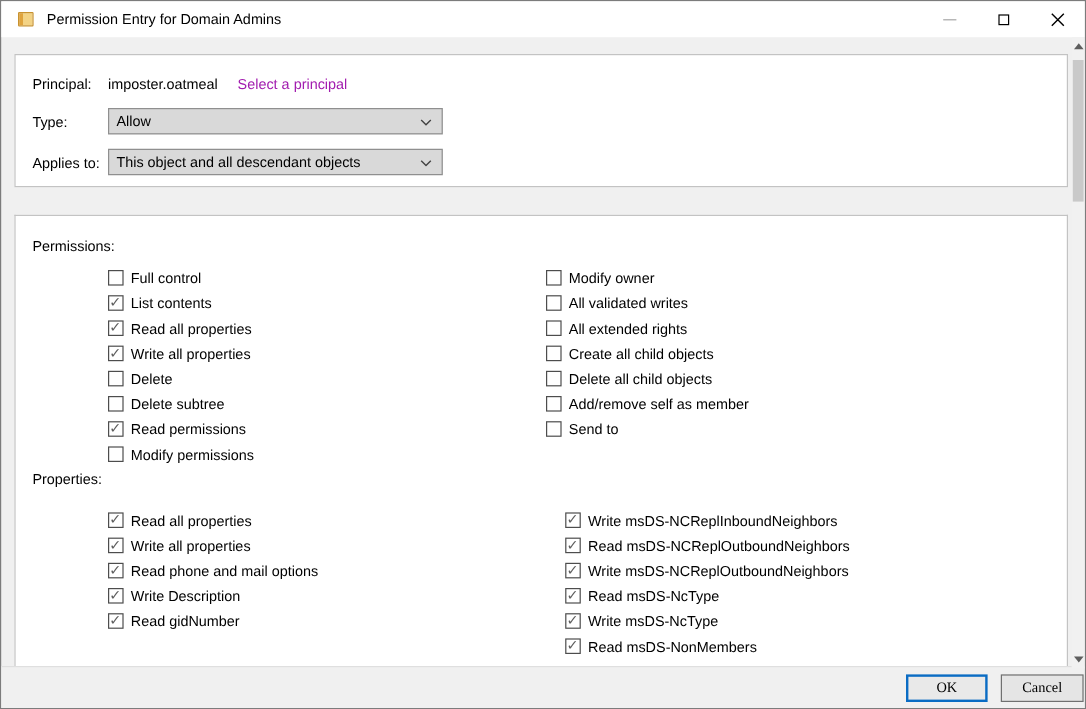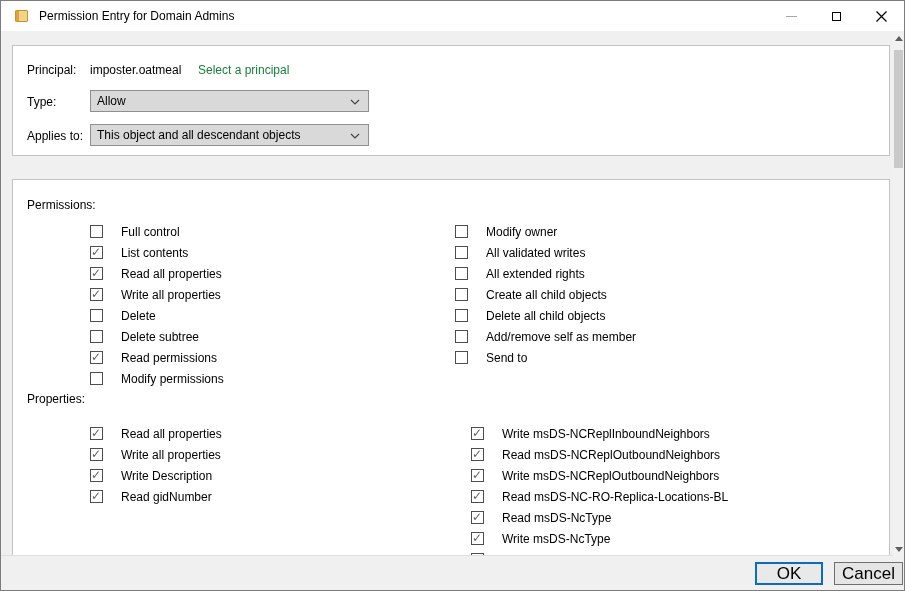--- a/index.html
+++ b/index.html
@@ -44,21 +44,21 @@
     position: absolute; left: 11px; width: 878px;
     background: #ffffff; border: 1px solid #c3c3c3;
   }
   #panel-head { top: 44px; height: 111px; }
   #panel-perms { top: 178px; height: 378px; border-bottom: none; overflow: hidden; }
   
   .field-label { position: absolute; left: 14px; color: #000000; }
   .principal-value { position: absolute; left: 77px; top: 17px; }
   .principal-link {
     position: absolute; left: 185px; top: 17px;
-    color: #15803d; cursor: pointer; text-decoration: none; text-align: right;
+    color: #a21caf; cursor: pointer; text-decoration: none; text-align: right;
   }
   .combo {
     position: absolute; left: 77px; width: 279px; height: 22px;
     background: #d9d9d9; border: 1px solid #8f8f8f;
     display: flex; align-items: center;
     padding: 0 24px 0 6px; cursor: default;
   }
   .combo .chevron { position: absolute; right: 8px; top: 8px; }
   
   .section-label { position: absolute; left: 14px; }
@@ -67,37 +67,37 @@
   .cb {
     width: 13px; height: 13px; background: #fff;
     border: 1px solid #4d4d4d; display: inline-block;
     position: relative; flex: 0 0 13px;
   }
   .cb.checked::after {
     content: "\2713";
     position: absolute; left: 0px; top: -2px;
     font-size: 12px; color: #5f5f5f; line-height: 14px;
   }
-  .cb-label { margin-left: 18px; white-space: nowrap; }
+  .cb-label { margin-left: 6px; white-space: nowrap; }
   #perm-left  { left: 77px;  top: 41px; }
   #perm-right { left: 442px; top: 41px; }
   #prop-left  { left: 77px;  top: 243px; }
   #prop-right { left: 458px; top: 243px; }
   #lbl-permissions { top: 18px; }
   #lbl-properties  { top: 212px; }
   
   .footer {
     position: absolute; left: 0; right: 0; bottom: 0; height: 35px;
     background: #f0f0f0; border-top: 1px solid #dfdfdf;
   }
   .btn {
     position: absolute; top: 6px; height: 23px;
     background: #e5e5e5; border: 1px solid #707070;
     display: flex; align-items: center; justify-content: center;
-    font-size: 17px; cursor: pointer;
+    font-size: 12px; cursor: pointer; font-family: Liberation Serif, serif;
   }
   #btn-ok { left: 754px; width: 68px; border: 2px solid #0a6cc4; background: #e9e9e9; }
   #btn-cancel { left: 833px; width: 69px; }
   
   .scrollbar {
     position: absolute; top: 30px; right: 0; width: 11px; height: 526px;
     background: #f1f1f1;
   }
   .sb-arrow {
     position: absolute; left: 0; width: 11px; height: 15px;
@@ -233,43 +233,43 @@
         <label class="cb-row">
           <span class="cb checked"></span>
           <span class="cb-label">Read all properties</span>
         </label>
         <label class="cb-row">
           <span class="cb checked"></span>
           <span class="cb-label">Write all properties</span>
         </label>
         <label class="cb-row">
           <span class="cb checked"></span>
+          <span class="cb-label">Read phone and mail options</span>
+        </label>
+        <label class="cb-row">
+          <span class="cb checked"></span>
           <span class="cb-label">Write Description</span>
         </label>
         <label class="cb-row">
           <span class="cb checked"></span>
           <span class="cb-label">Read gidNumber</span>
         </label>
       </div>
     <div class="cb-col" id="prop-right">
         <label class="cb-row">
           <span class="cb checked"></span>
           <span class="cb-label">Write msDS-NCReplInboundNeighbors</span>
         </label>
         <label class="cb-row">
           <span class="cb checked"></span>
           <span class="cb-label">Read msDS-NCReplOutboundNeighbors</span>
         </label>
         <label class="cb-row">
           <span class="cb checked"></span>
           <span class="cb-label">Write msDS-NCReplOutboundNeighbors</span>
-        </label>
-        <label class="cb-row">
-          <span class="cb checked"></span>
-          <span class="cb-label">Read msDS-NC-RO-Replica-Locations-BL</span>
         </label>
         <label class="cb-row">
           <span class="cb checked"></span>
           <span class="cb-label">Read msDS-NcType</span>
         </label>
         <label class="cb-row">
           <span class="cb checked"></span>
           <span class="cb-label">Write msDS-NcType</span>
         </label>
         <label class="cb-row">

